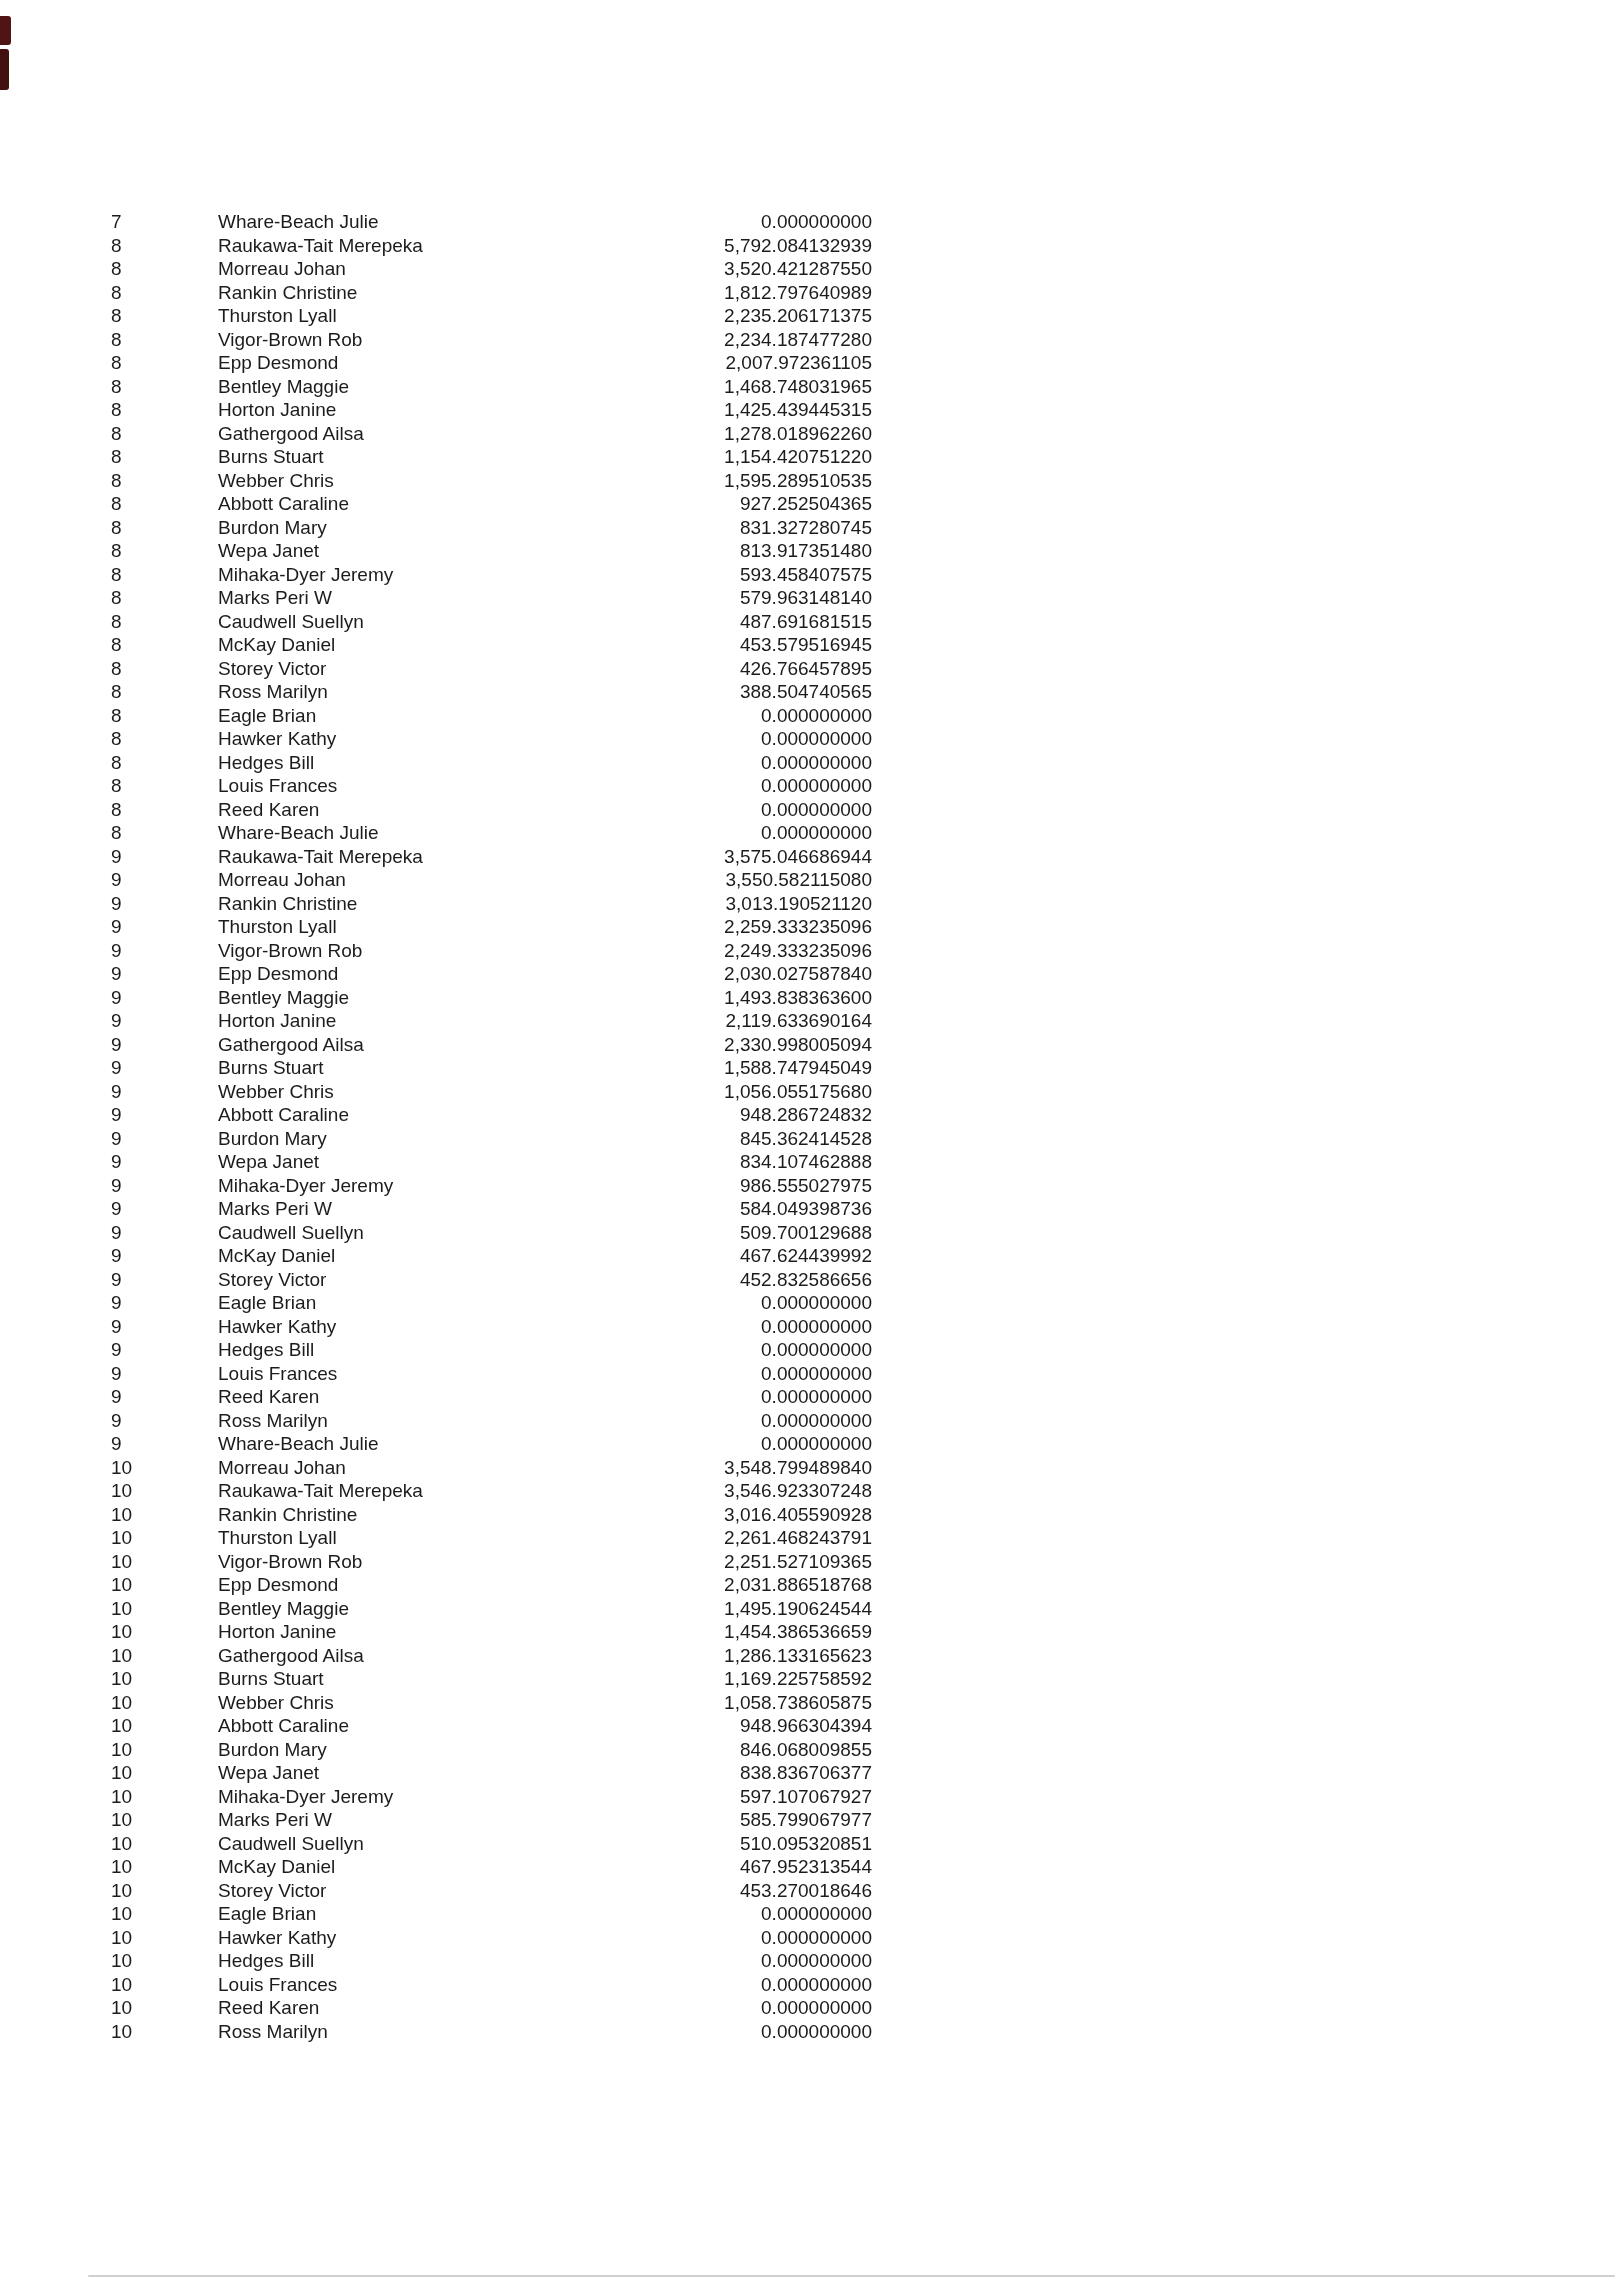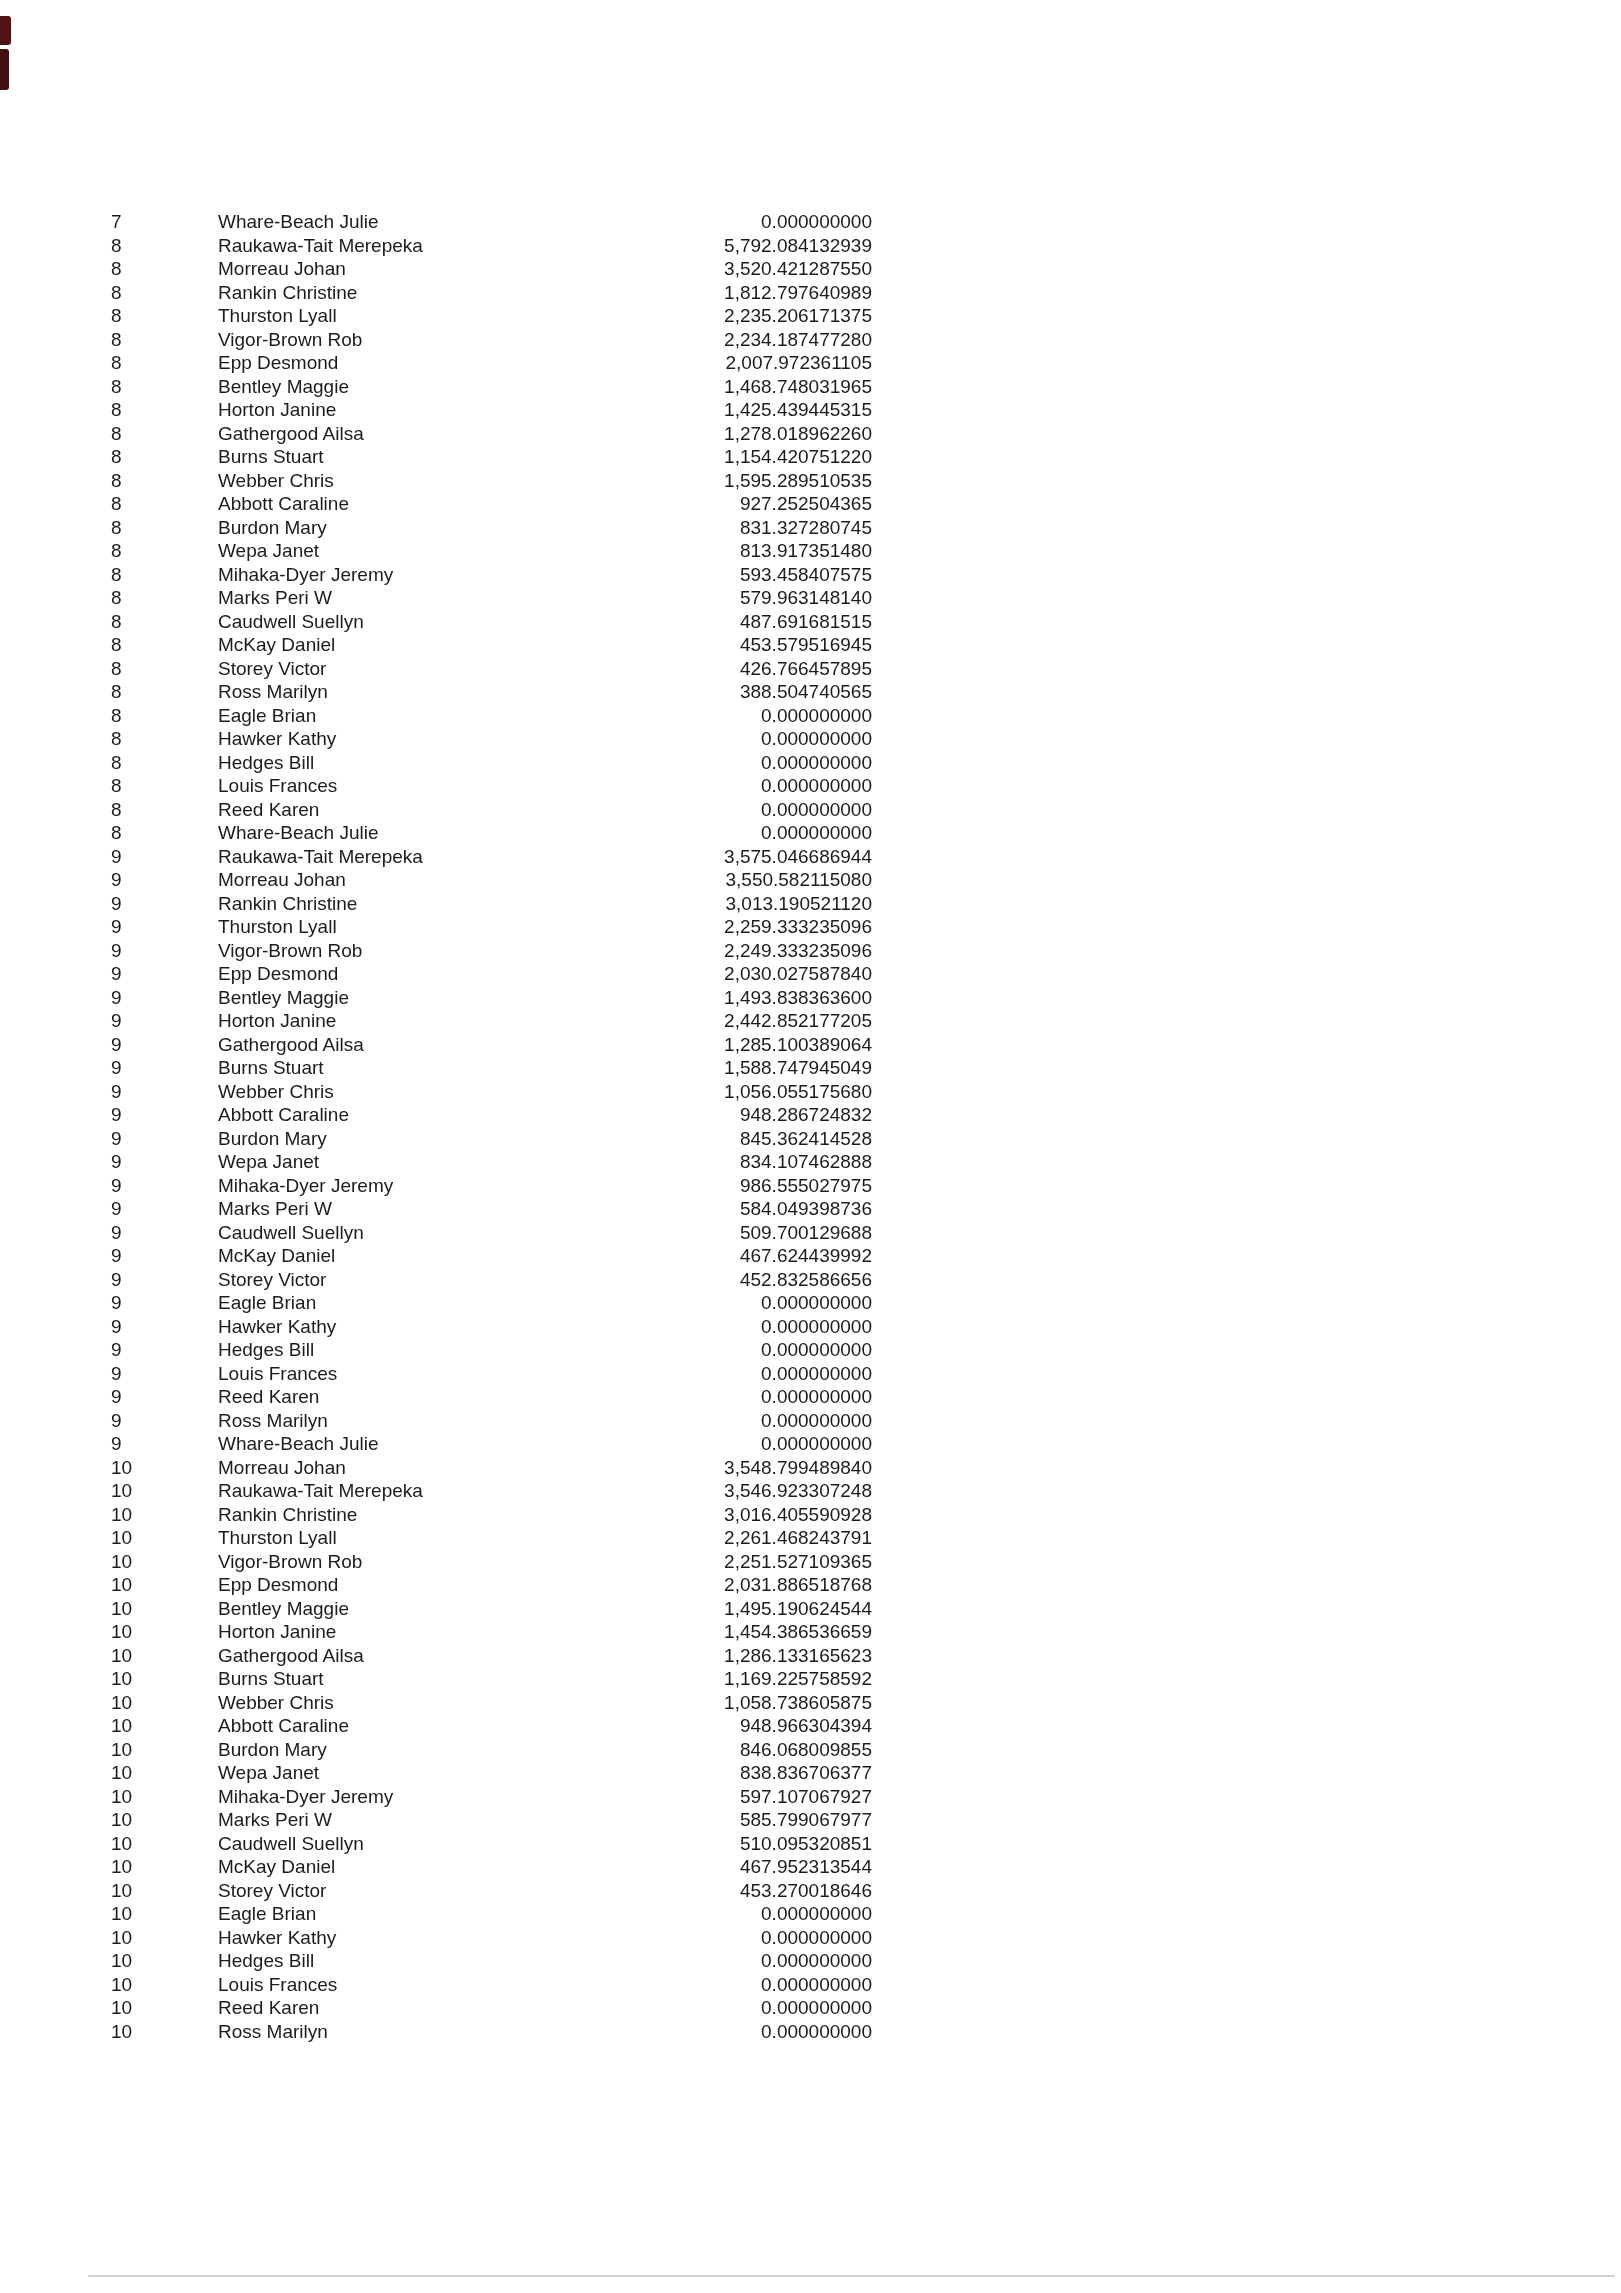--- a/index.html
+++ b/index.html
@@ -236,26 +236,26 @@
         <span class="col-value">2,030.027587840</span>
       </div>
       <div class="row">
         <span class="col-period">9</span>
         <span class="col-name">Bentley Maggie</span>
         <span class="col-value">1,493.838363600</span>
       </div>
       <div class="row">
         <span class="col-period">9</span>
         <span class="col-name">Horton Janine</span>
-        <span class="col-value">2,442.852177205</span>
+        <span class="col-value">2,119.633690164</span>
       </div>
       <div class="row">
         <span class="col-period">9</span>
         <span class="col-name">Gathergood Ailsa</span>
-        <span class="col-value">1,285.100389064</span>
+        <span class="col-value">2,330.998005094</span>
       </div>
       <div class="row">
         <span class="col-period">9</span>
         <span class="col-name">Burns Stuart</span>
         <span class="col-value">1,588.747945049</span>
       </div>
       <div class="row">
         <span class="col-period">9</span>
         <span class="col-name">Webber Chris</span>
         <span class="col-value">1,056.055175680</span>

